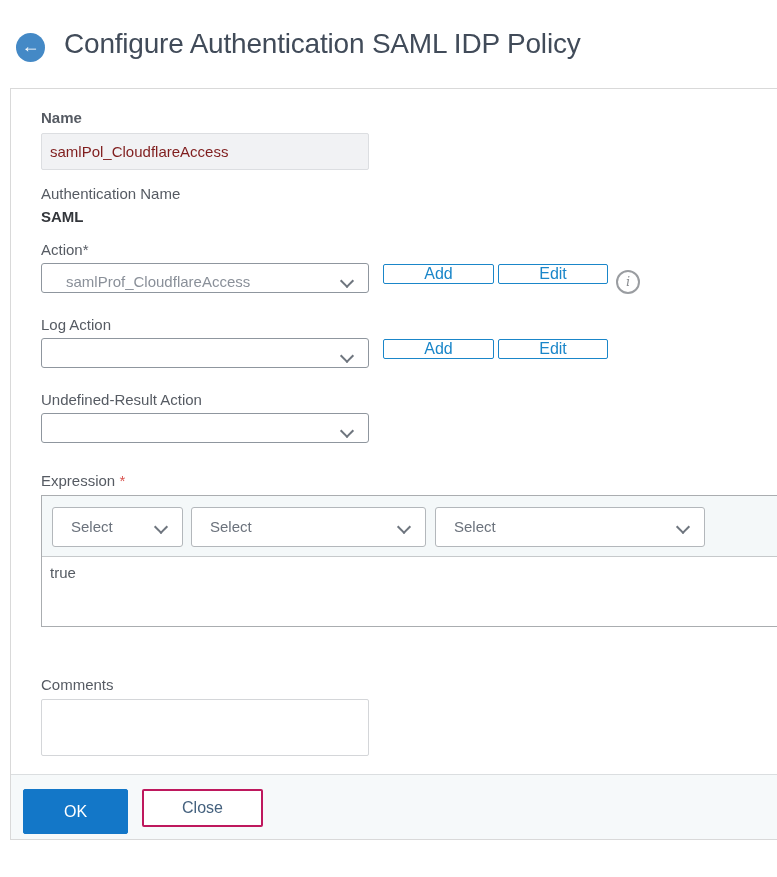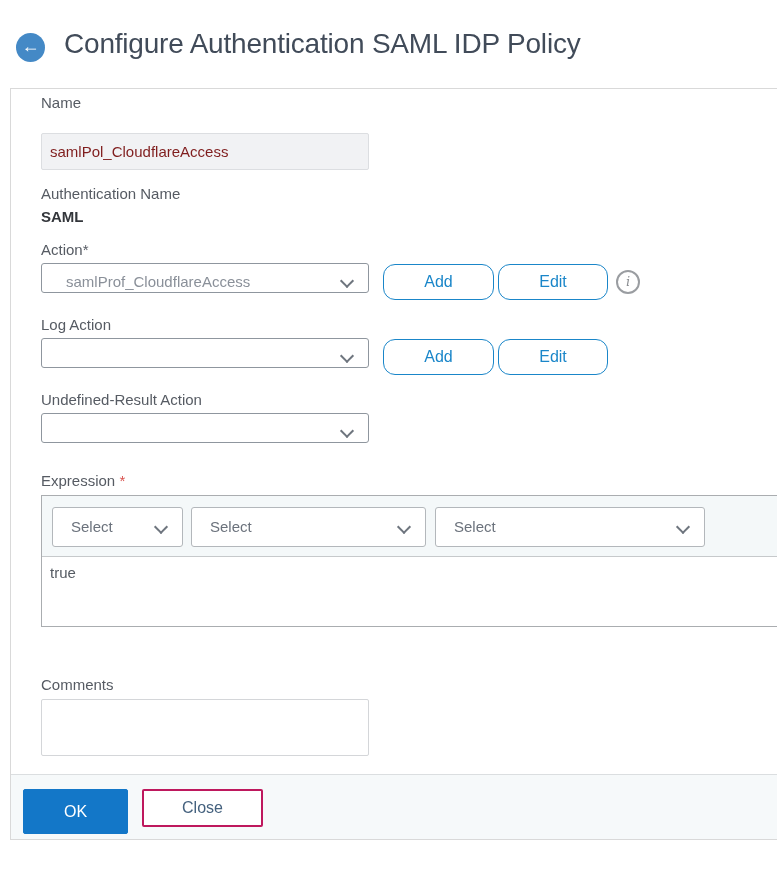--- a/index.html
+++ b/index.html
@@ -29,22 +29,22 @@
               font-family:"Liberation Sans", sans-serif; }
 
   .selbox { position:absolute; height:30px; background:#fff;
             border:1px solid #8f969e; border-radius:3px; cursor:pointer; }
   .selbox .txt { position:absolute; left:24px; top:0; line-height:36px;
                  font-size:15px; color:#8a9099; white-space:nowrap; }
   .chev { position:absolute; right:16px; top:12px; width:10px; height:10px;
           border-right:2px solid #6e757e; border-bottom:2px solid #6e757e;
           transform:rotate(45deg); }
 
-  .btn-outline { position:absolute; height:36px; background:#fff;
-                 border:1px solid #1a86c9; border-radius:12px; color:#1a86c9;
+  .btn-outline { position:absolute; height:20px; background:#fff;
+                 border:1px solid #1a86c9; border-radius:2px; color:#1a86c9;
                  font-size:16px; text-align:center; cursor:pointer;
                  font-family:"Liberation Sans", sans-serif; }
 
   .info-ic { position:absolute; width:24px; height:24px; border:2px solid #9a9da1;
              border-radius:50%; color:#8b8e92; text-align:center; line-height:20px;
              font-size:13px; font-family:"DejaVu Serif", serif; font-style:italic; cursor:pointer; }
 
   .bold-val { position:absolute; left:30px; font-size:15px; font-weight:bold; color:#33363b; }
 
   
@@ -85,21 +85,21 @@
 
   <div class="hdr">
     <div class="back-btn">
       <span class="arrow">←</span>
     </div>
     <div class="page-title">Configure Authentication SAML IDP Policy</div>
   </div>
 
   <div class="panel">
 
-    <div class="lbl" style="top:5px;">Name</div>
+    <div class="lbl" style="top:20px;font-weight:bold;">Name</div>
     <input class="ro-input" style="top: 44px;" type="text" readonly="" value="samlPol_CloudflareAccess">
 
     <div class="lbl" style="top:96px;">Authentication Name</div>
     <div class="bold-val" style="top:119px;">SAML</div>
 
     <div class="lbl" style="top:152px;">Action*</div>
     <div class="selbox" style="left:30px; top:174px; width:328px;">
       <span class="txt">samlProf_CloudflareAccess</span>
       <span class="chev"></span>
     </div>

